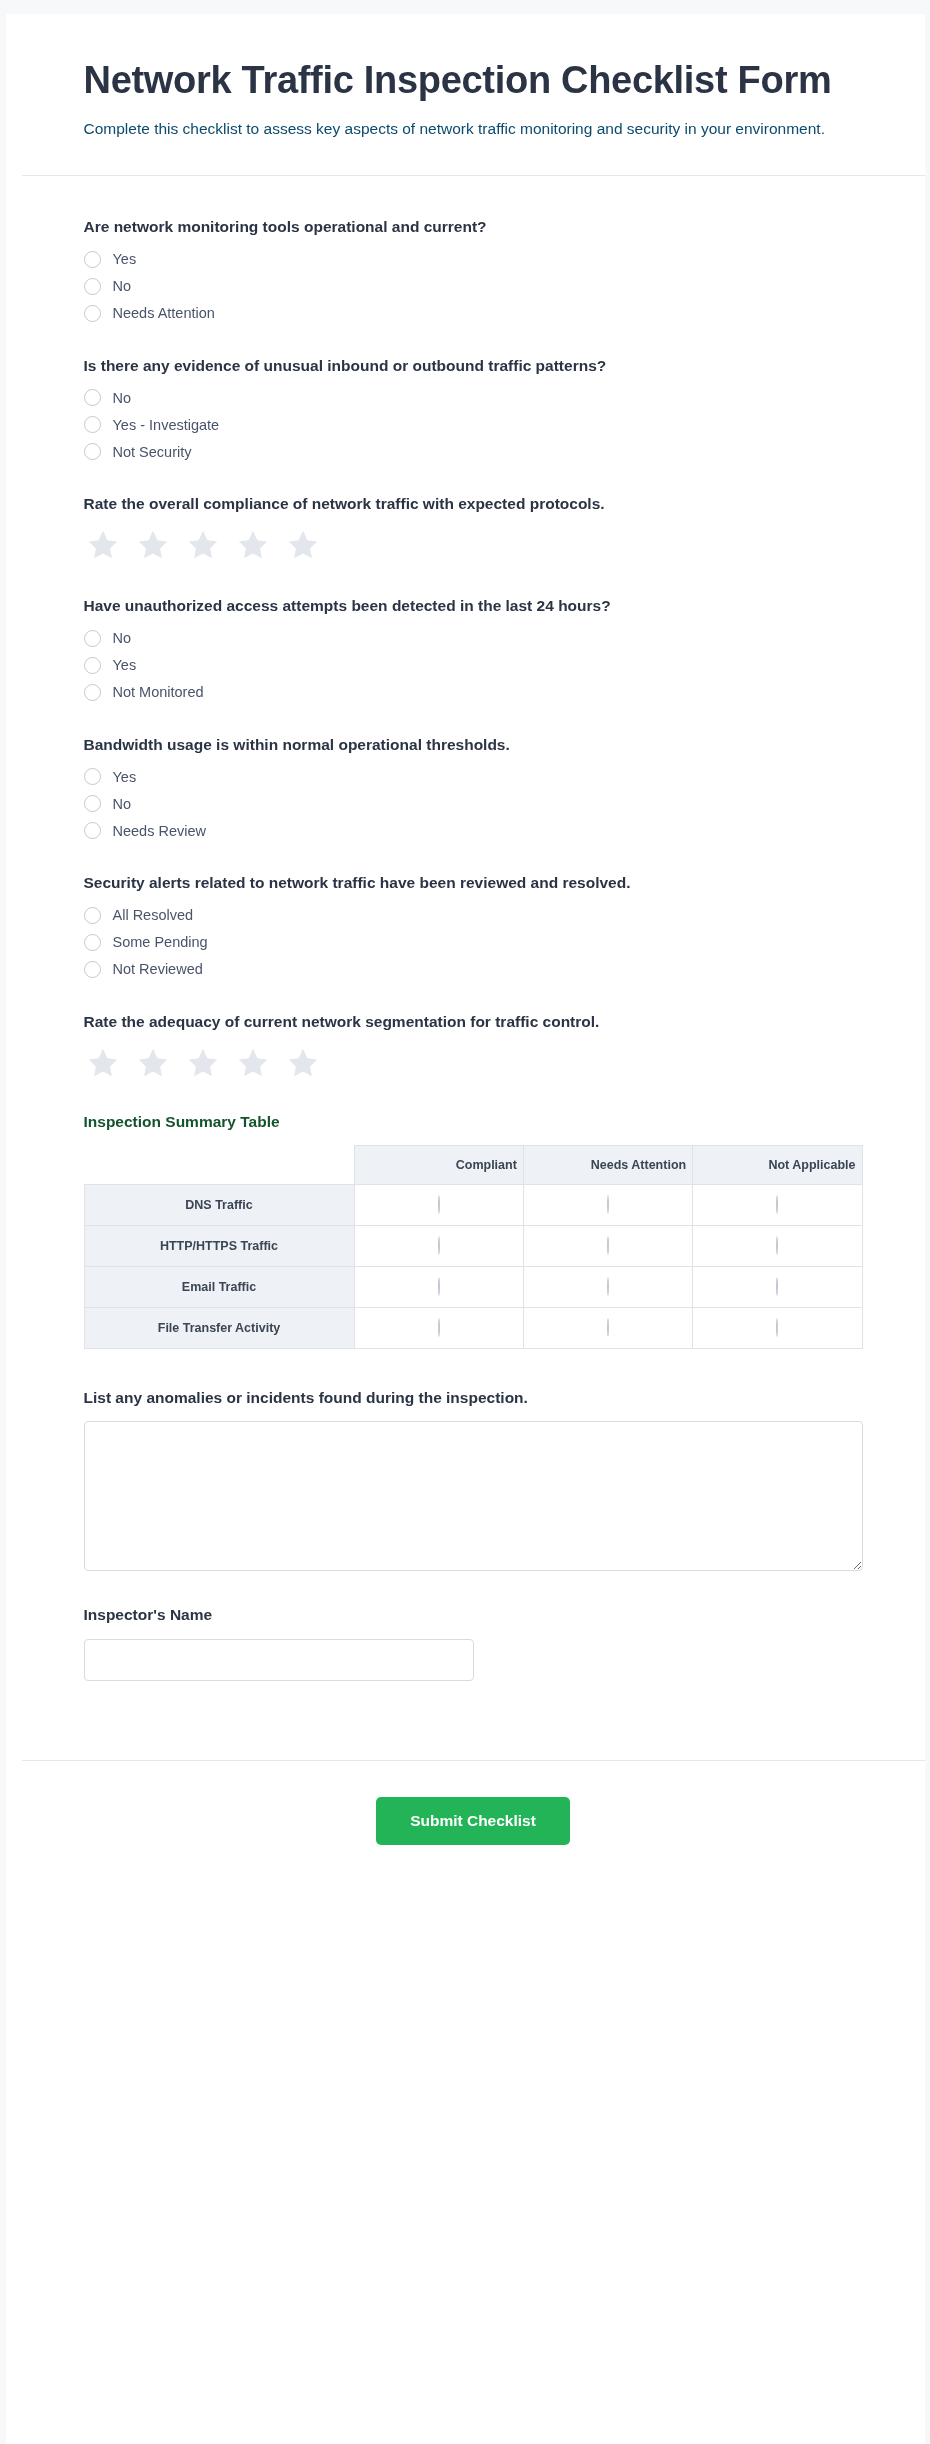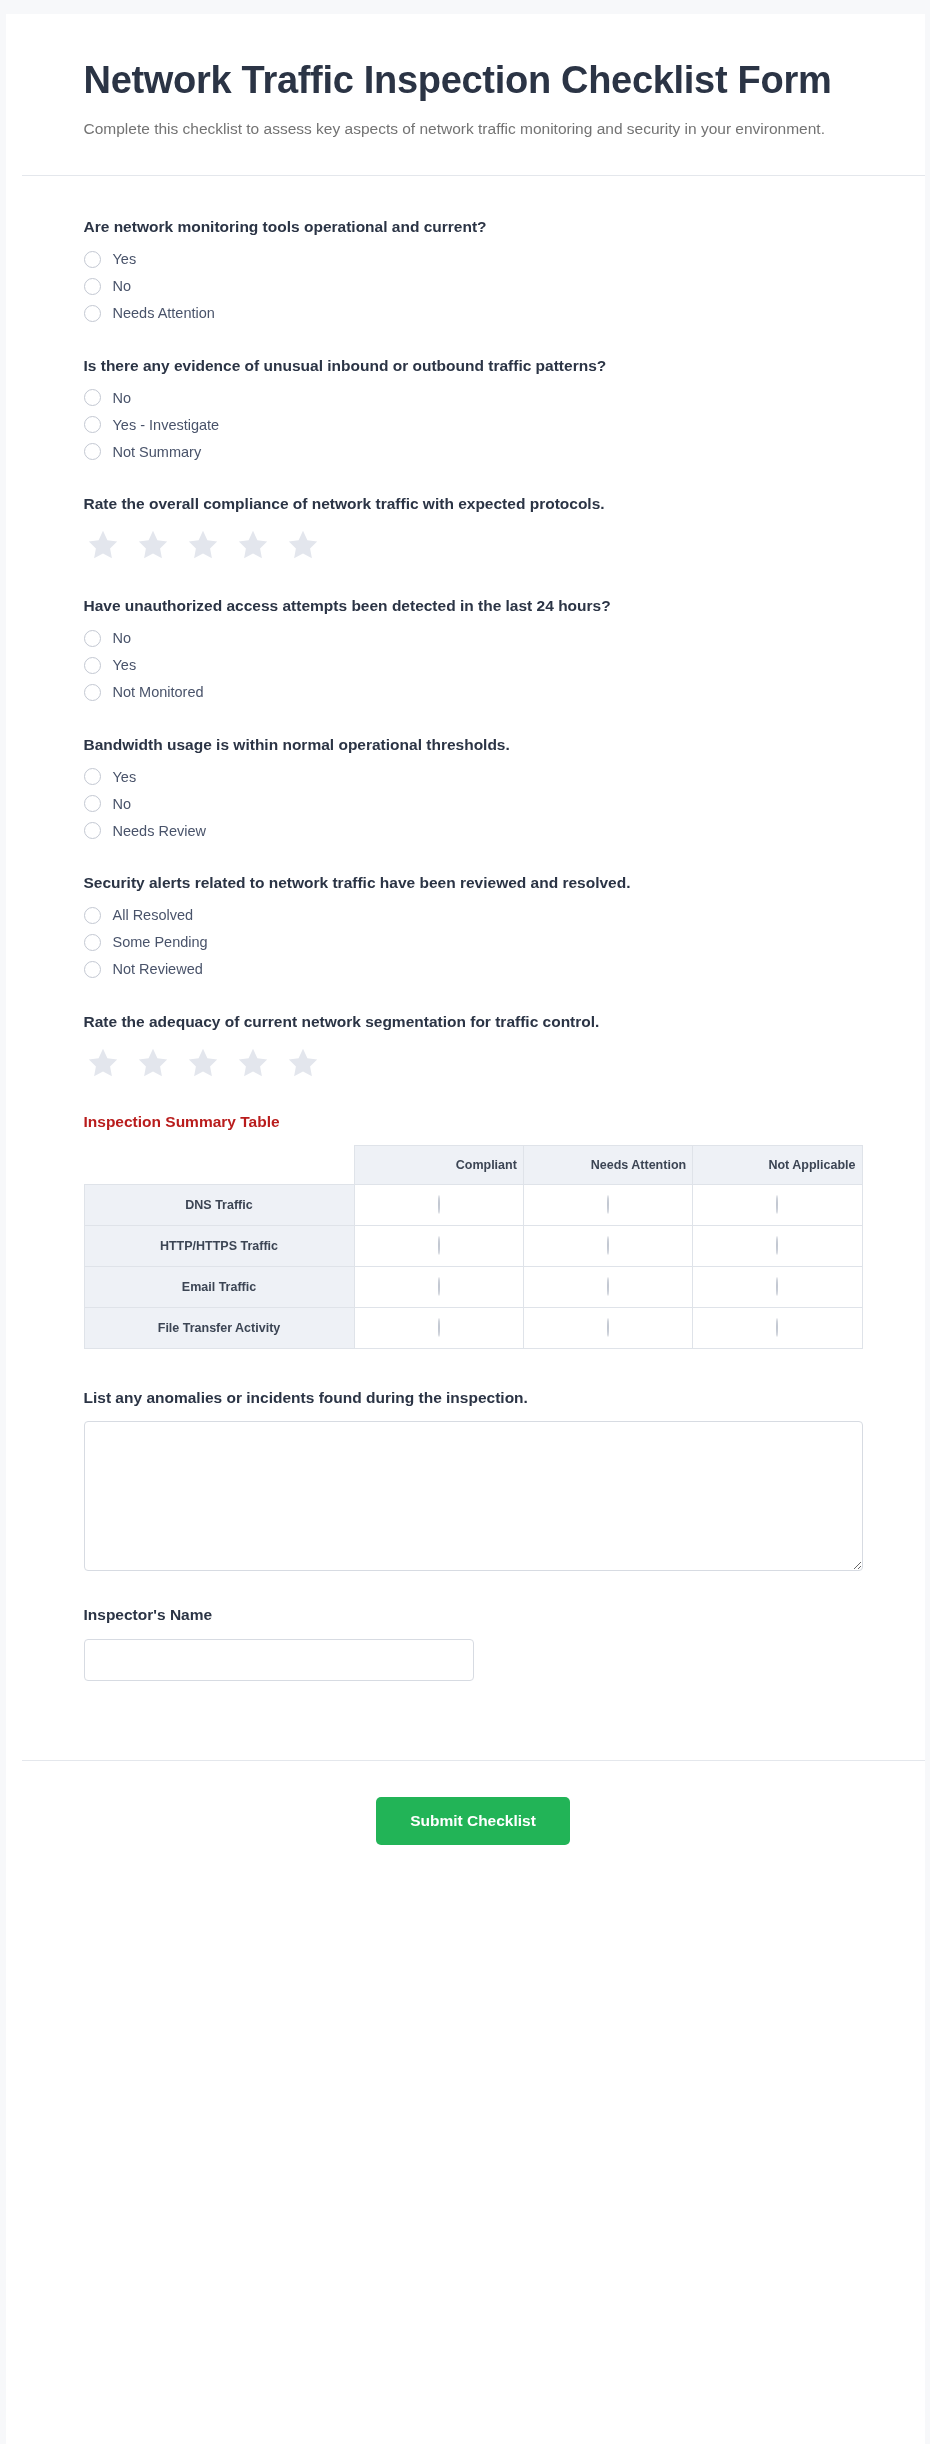--- a/index.html
+++ b/index.html
@@ -26,21 +26,21 @@
     font-size: 38px;
     line-height: 1.18;
     font-weight: bold;
     color: #2b3445;
     margin: 0 0 14px 0;
     letter-spacing: -0.3px;
   }
   .form-subtitle {
     font-size: 15.5px;
     line-height: 1.55;
-    color: #737373;
+    color: #0c4a6e;
     margin: 0;
     max-width: 760px;
   }
   .body {
     padding: 40px 62px 10px 62px;
   }
   .question-block {
     margin-bottom: 33px;
   }
   .question-label {
@@ -75,21 +75,21 @@
     padding-left: 2px;
   }
   .star {
     width: 34px;
     height: 34px;
     display: block;
   }
   .table-title {
     font-size: 15.5px;
     font-weight: bold;
-    color: #b91c1c;
+    color: #14532d;
     margin-bottom: 14px;
   }
   table.summary {
     border-collapse: collapse;
     width: 100%;
     table-layout: fixed;
     margin-bottom: 38px;
   }
   table.summary th, table.summary td {
     border: 1px solid #dfe3e9;
@@ -203,21 +203,21 @@
       <div class="option-row">
         <span class="radio-circle"></span>
         <span class="option-text">No</span>
       </div>
       <div class="option-row">
         <span class="radio-circle"></span>
         <span class="option-text">Yes - Investigate</span>
       </div>
       <div class="option-row">
         <span class="radio-circle"></span>
-        <span class="option-text">Not Summary</span>
+        <span class="option-text">Not Security</span>
       </div>
     </div>
 
     <div class="question-block">
       <div class="question-label">Rate the overall compliance of network traffic with expected protocols.</div>
       <div class="stars">
         <span class="star">
           <svg class="star" viewBox="0 0 24 24" aria-hidden="true">
               <polygon points="12,2 15.1,8.6 22,9.5 17,14.4 18.3,21.4 12,18 5.7,21.4 7,14.4 2,9.5 8.9,8.6" fill="#e3e6ed"></polygon>
             </svg>

